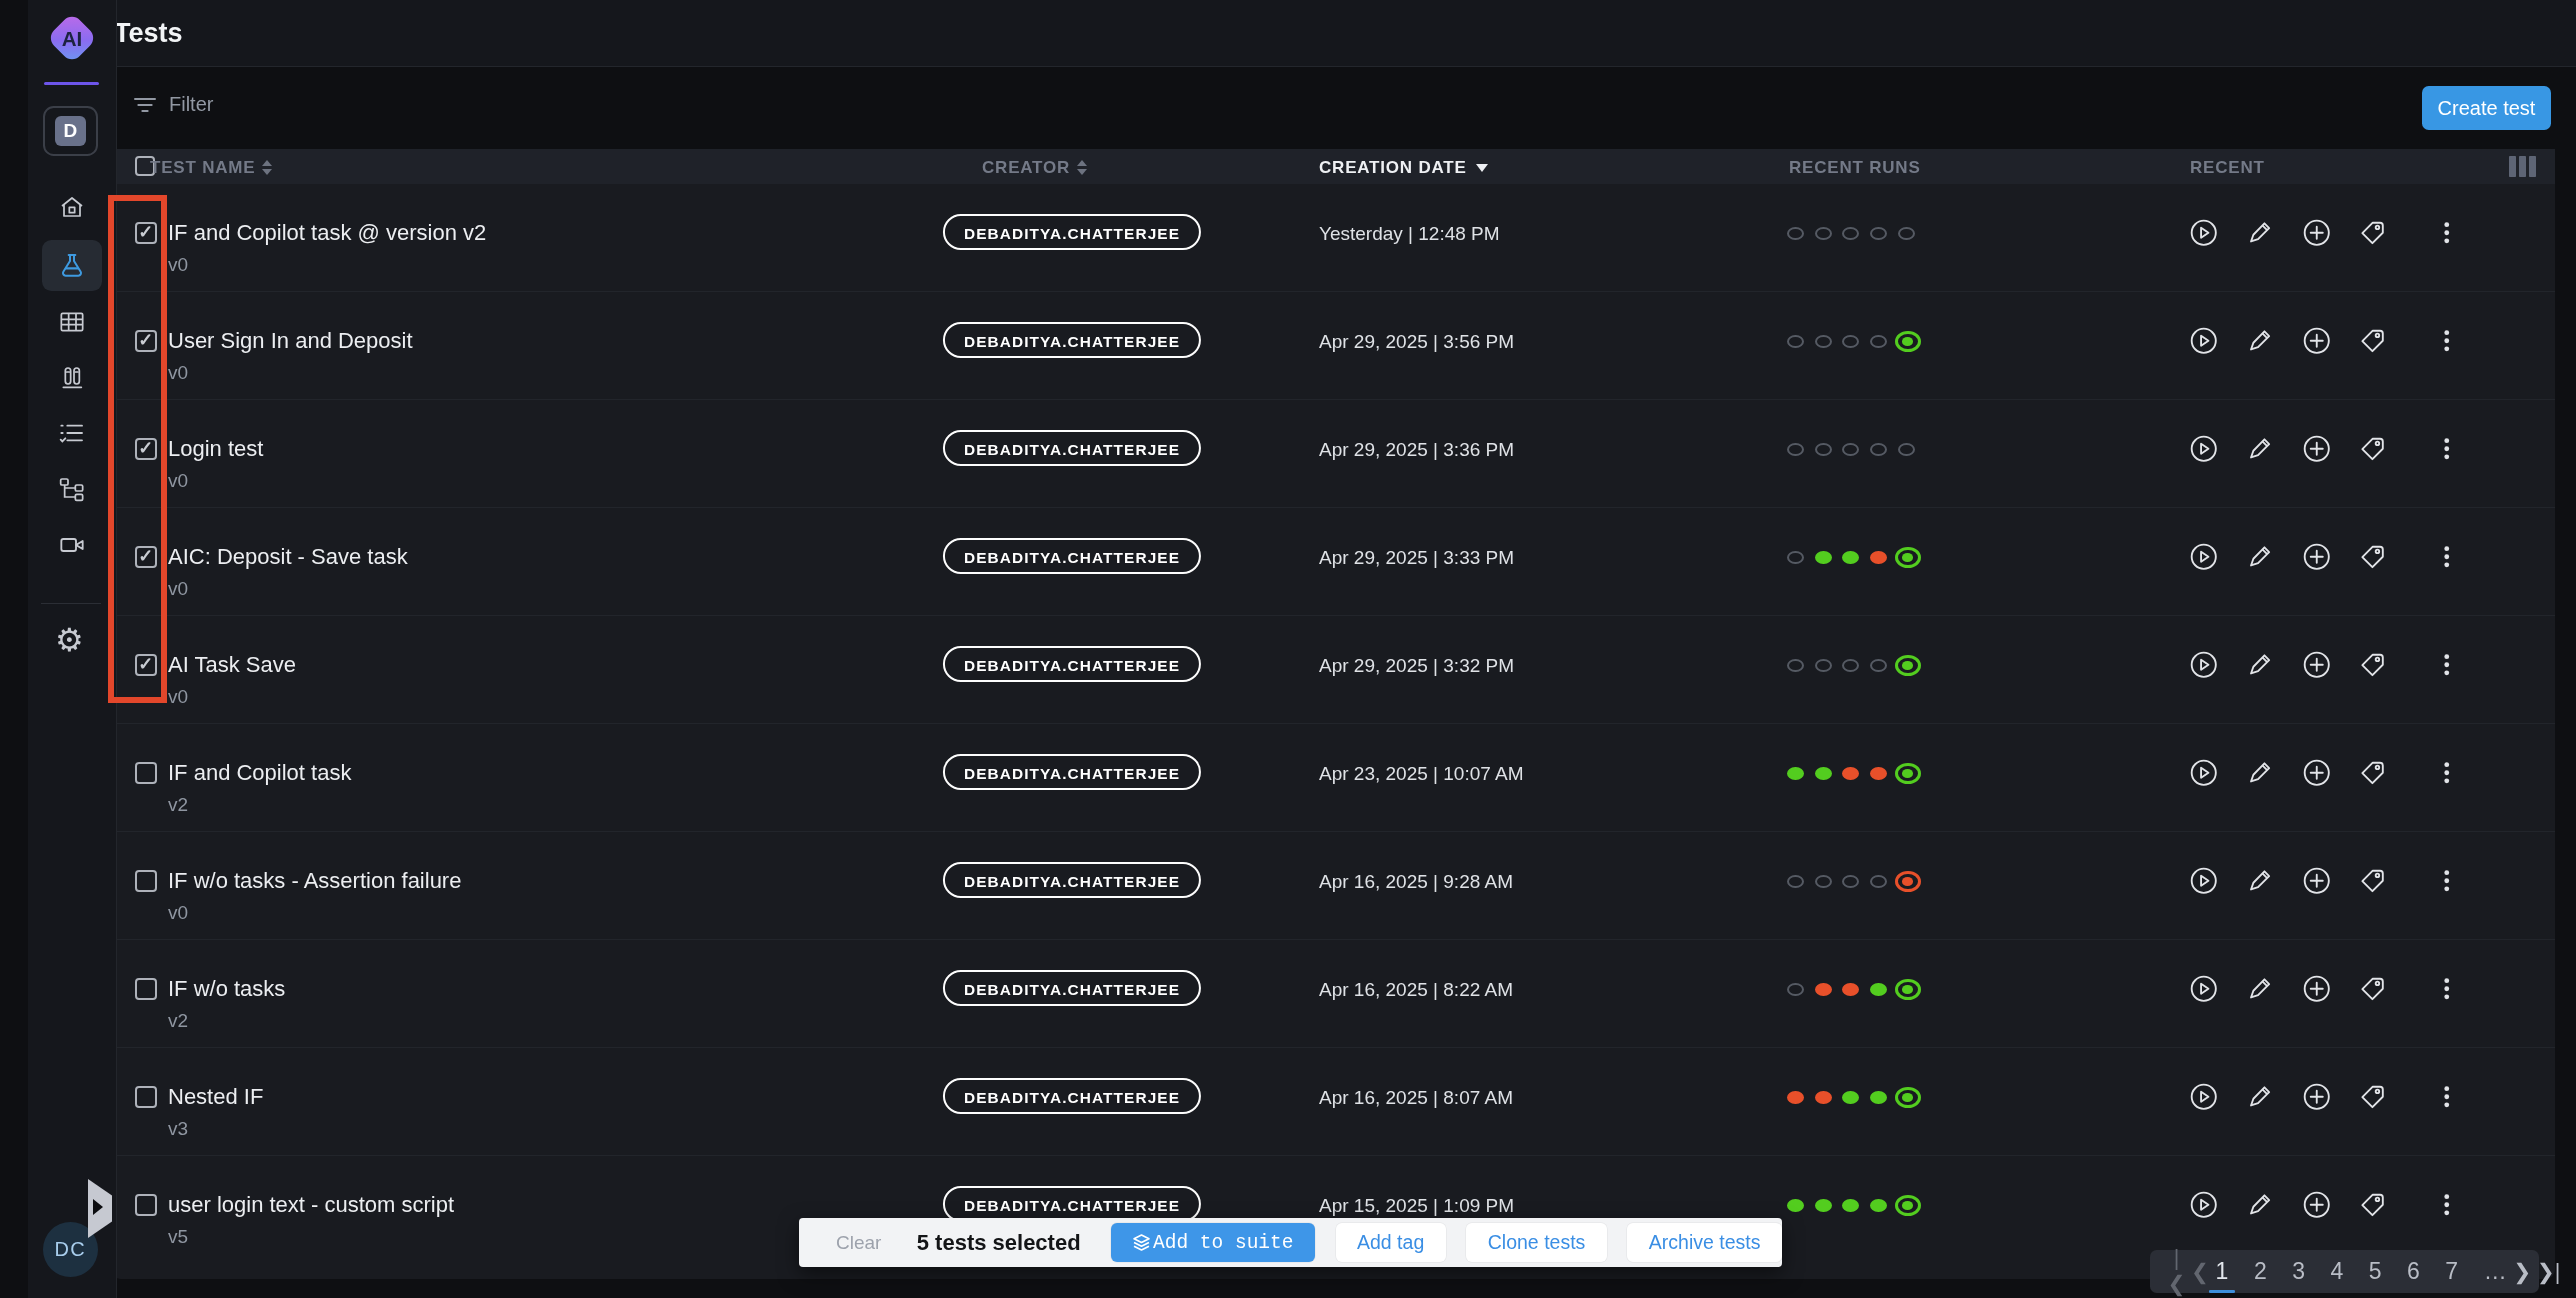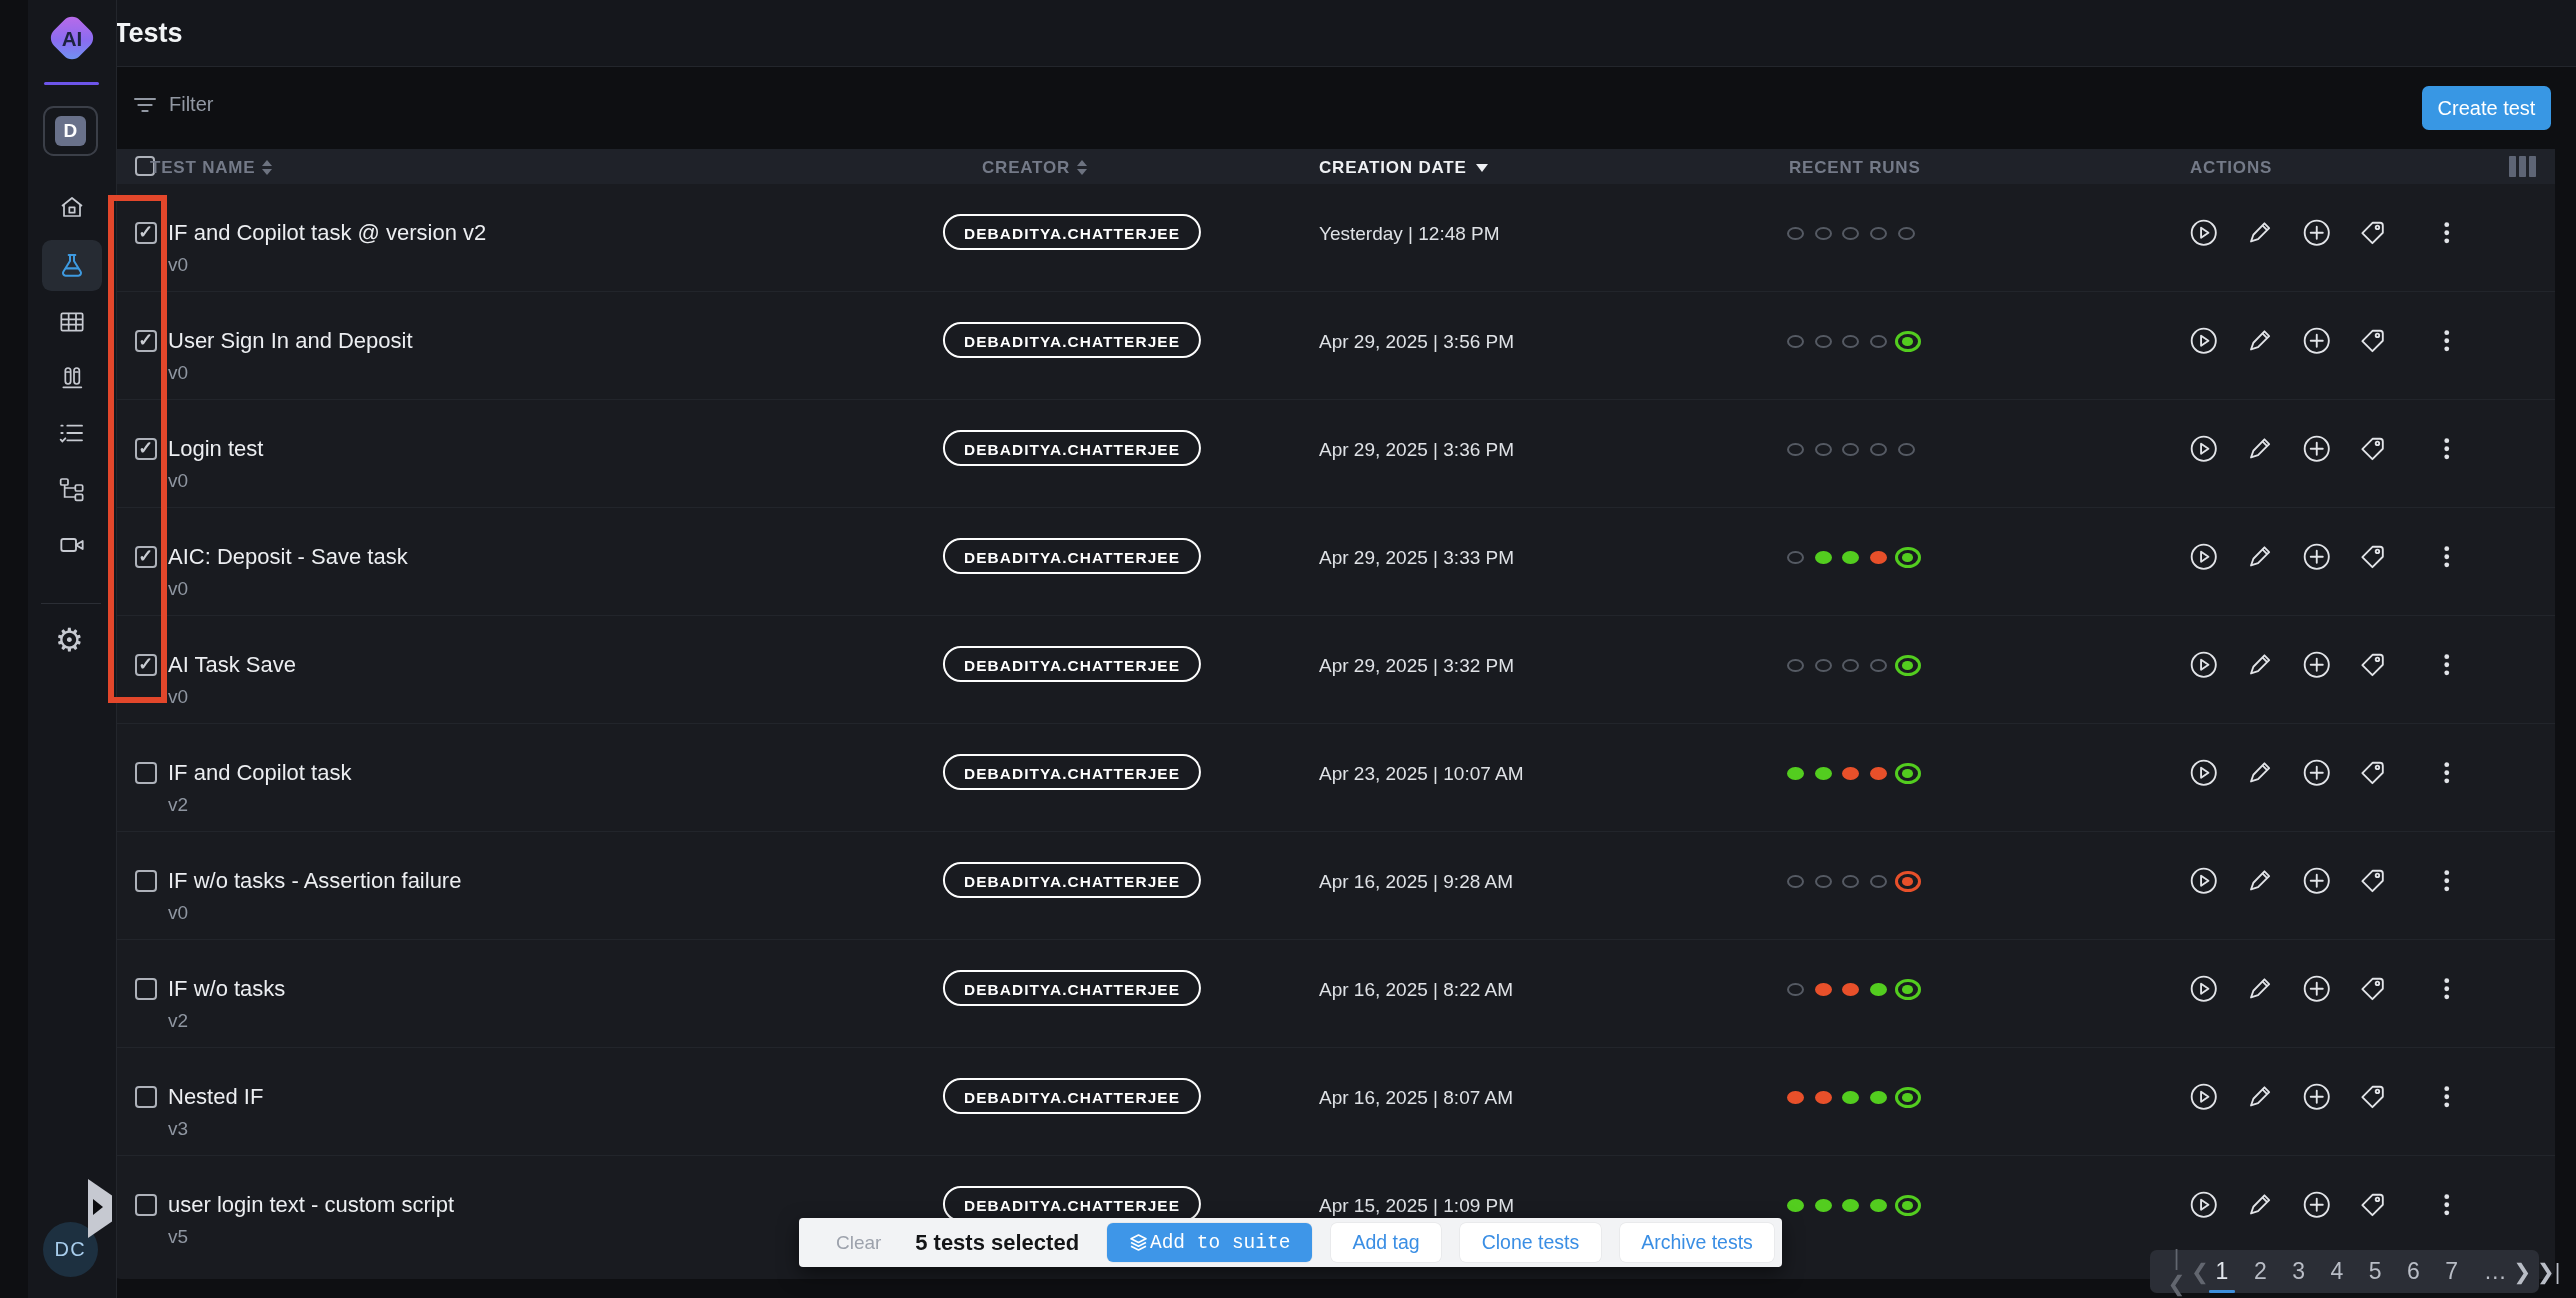--- a/index.html
+++ b/index.html
@@ -58,21 +58,21 @@
   .ring.pass{border:3.4px solid #53cd1f;} .ring.fail{border:3.4px solid #e8502a;}
   .ring i{width:10.7px;height:8.7px;border-radius:50%;}
   .ring.pass i{background:#53cd1f;} .ring.fail i{background:#e8502a;}
   .icon-btn{position:absolute;top:34px;width:29.5px;height:29.5px;background:none;border:none;padding:0;color:#e2e4e8;cursor:pointer;}
   .act-run{left:2078px;} .act-edit{left:2134px;} .act-add{left:2191px;} .act-tag{left:2247px;} .act-more{left:2321px;}
 
   
   .annotation{position:absolute;left:108px;top:195px;width:59px;height:508px;border:6px solid #e3472b;box-sizing:border-box;z-index:50;pointer-events:none;}
 
   
-  .sel-bar{position:absolute;left:799px;top:1218px;width:983px;height:49px;background:#f2f3f5;border-radius:4px;display:flex;align-items:center;box-shadow:0 6.7px 20px rgba(0,0,0,.5);z-index:40;padding:0 0 0 37px;box-sizing:border-box;gap:19px;}
+  .sel-bar{position:absolute;left:799px;top:1218px;width:983px;height:49px;background:#f2f3f5;border-radius:4px;display:flex;align-items:center;box-shadow:0 6.7px 20px rgba(0,0,0,.5);z-index:40;padding:0 0 0 37px;box-sizing:border-box;gap:19px;justify-content:space-between;}
   .sel-clear{color:#9da2ac;font-size:19px;font-weight:500;cursor:pointer;margin-right:14.8px;}
   .sel-count{color:#141517;font-size:22px;font-weight:bold;margin-right:9.4px;white-space:nowrap;}
   .sel-btn{height:39px;border:none;border-radius:6px;background:#fff;color:#3a8ee4;font-size:19.5px;font-weight:500;font-family:inherit;padding:0 21.5px;cursor:pointer;box-shadow:0 0 0 0.7px rgba(0,0,0,.05);white-space:nowrap;}
   .sel-btn.primary{background:#3e96e8;color:#fff;display:flex;align-items:center;gap:2px;font-family:Liberation Mono, monospace;}
 
   
   .pager{position:absolute;left:2150px;top:1250px;width:389px;height:43px;background:#2b2e36;border-radius:6.7px;display:flex;align-items:center;justify-content:space-between;padding:0 14.8px;box-sizing:border-box;z-index:30;}
   .pg-arrow{color:#62666f;font-size:21.5px;background:none;border:none;cursor:pointer;font-family:inherit;padding:0 2.7px;}
   .pg-arrow.en{color:#b9bdc6;}
   .pg-num{position:relative;color:#b9bdc6;font-size:23px;cursor:pointer;padding:2.7px 4px;}
@@ -169,21 +169,21 @@
       <span class="sorter">
           <i class="up"></i>
           <i class="down"></i>
         </span>
     </span>
     <span class="col col-date">
       <span>CREATION DATE</span>
       <span class="sort-desc"></span>
     </span>
     <span class="col col-runs">RECENT RUNS</span>
-    <span class="col col-actions">ACTIONS</span>
+    <span class="col col-actions">RECENT</span>
     <span class="cols-icon">
         <i></i>
         <i></i>
         <i></i>
       </span>
   </div>
   <div id="rows">
   <div class="row">
     <span class="checkbox checked"></span>
     <span class="test-name">IF and Copilot task @ version v2</span>

